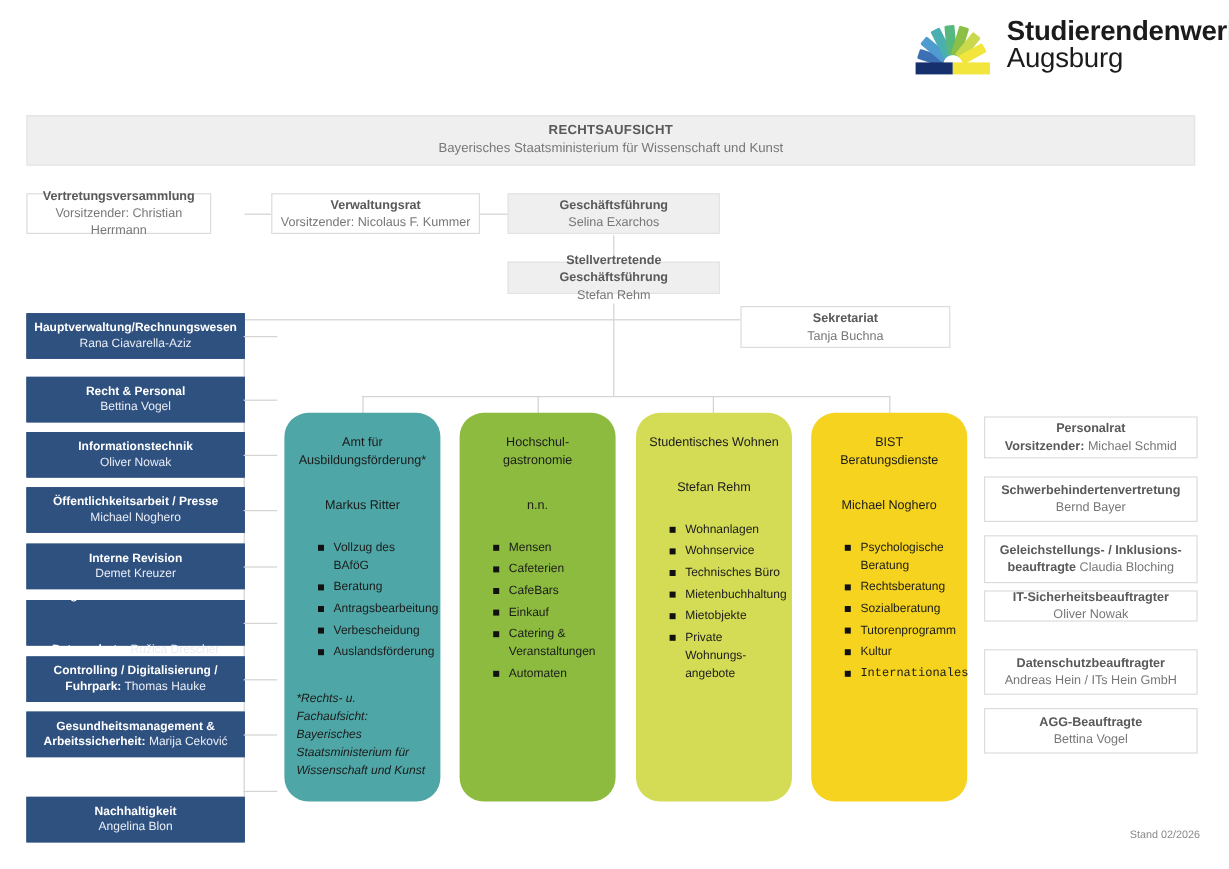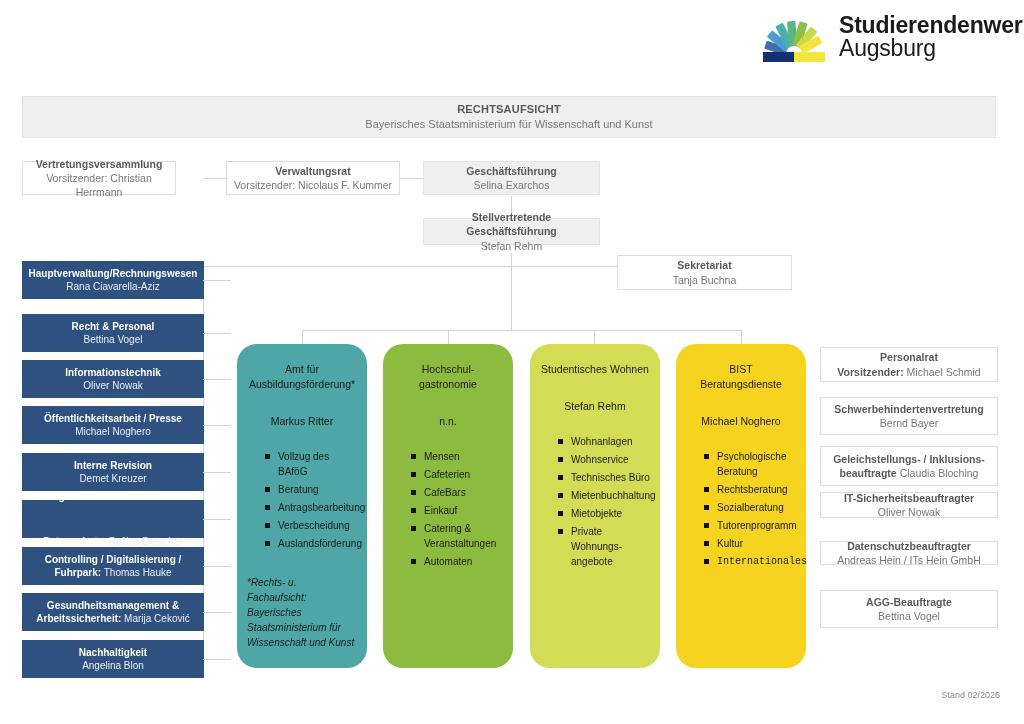--- a/index.html
+++ b/index.html
@@ -221,21 +221,21 @@
     <div class="mix"><b>Datenschutz:</b> <span>Ružica Drescher</span></div>
   </div>
   <div class="bbox" style="top:547px;">
     <div class="l1">Controlling / Digitalisierung /</div>
     <div class="mix"><b>Fuhrpark:</b> <span>Thomas Hauke</span></div>
   </div>
   <div class="bbox" style="top:593px;">
     <div class="l1">Gesundheitsmanagement &amp;</div>
     <div class="mix"><b>Arbeitssicherheit:</b> <span>Marija Ceković</span></div>
   </div>
-  <div class="bbox" style="top:640px;">
+  <div class="bbox" style="top:664px;">
     <div class="l1">Nachhaltigkeit</div>
     <div class="l2">Angelina Blon</div>
   </div>
 
   <div class="ln h" style="left:203px; top:280px; width:28px;"></div>
   <div class="ln h" style="left:203px; top:333px; width:28px;"></div>
   <div class="ln h" style="left:203px; top:379px; width:28px;"></div>
   <div class="ln h" style="left:203px; top:425px; width:28px;"></div>
   <div class="ln h" style="left:203px; top:472px; width:28px;"></div>
   <div class="ln h" style="left:203px; top:519px; width:28px;"></div>
@@ -313,21 +313,21 @@
     <div class="mix"><b>Vorsitzender:</b> <span>Michael Schmid</span></div>
   </div>
   <div class="gbox rbox" style="top:446px; height:40px;">
     <div class="t1">Geleichstellungs- / Inklusions-</div>
     <div class="mix"><b>beauftragte</b> <span>Claudia Bloching</span></div>
   </div>
   <div class="gbox rbox" style="top:492px; height:26px;">
     <div class="t1">IT-Sicherheitsbeauftragter</div>
     <div class="t2">Oliver Nowak</div>
   </div>
-  <div class="gbox rbox" style="top:541px; height:24px;">
+  <div class="gbox rbox" style="top:541px; height:38px;">
     <div class="t1">Datenschutzbeauftragter</div>
     <div class="t2">Andreas Hein / ITs Hein GmbH</div>
   </div>
   <div class="gbox rbox" style="top:590px; height:38px;">
     <div class="t1">AGG-Beauftragte</div>
     <div class="t2">Bettina Vogel</div>
   </div>
 
   <div id="stand">Stand 02/2026</div>
 

